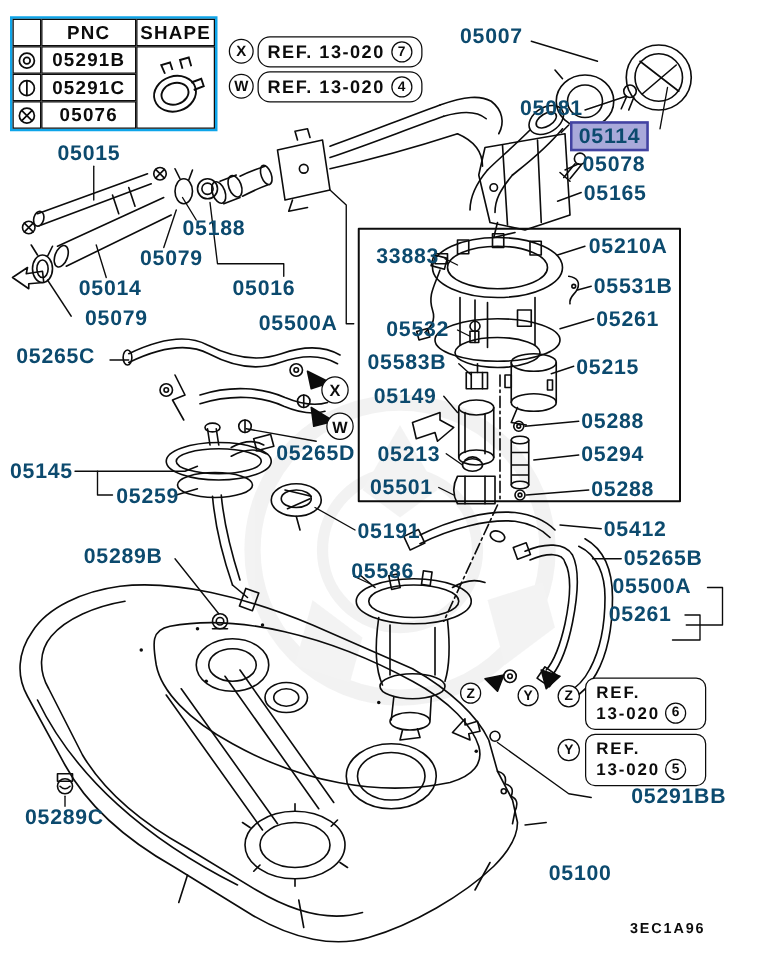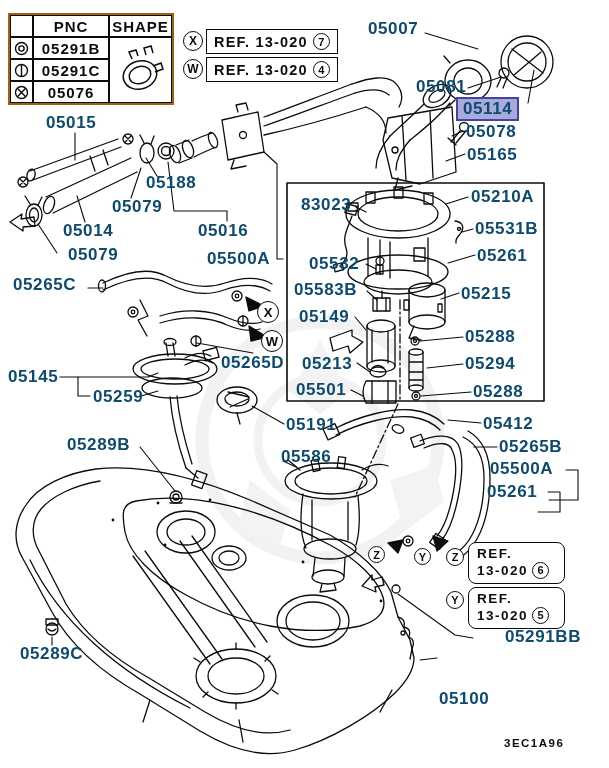--- a/index.html
+++ b/index.html
@@ -6,32 +6,32 @@
   .stage{position:relative;width:609px;height:768px;background:#fff;overflow:hidden;
          font-family:"Liberation Sans",sans-serif;color:#0c0c0c;}
   .art{position:absolute;left:0;top:0;}
   
   .pl{position:absolute;font-weight:700;font-size:17px;line-height:1;letter-spacing:.6px;
       white-space:nowrap;color:#0c4a6e;}
   .pl.hl{background:#a9a9da;border:2px solid #4343a2;padding:1px 5px 2px 5px;margin-left:-7px;margin-top:-4px;}
   
   .cl{position:absolute;box-sizing:border-box;border:1.8px solid #0c0c0c;border-radius:50%;
       display:flex;align-items:center;justify-content:center;font-weight:700;background:#fff;}
-  .refbox{position:absolute;box-sizing:border-box;border:1.8px solid #0c0c0c;border-radius:0;
+  .refbox{position:absolute;box-sizing:border-box;border:1.8px solid #0c0c0c;border-radius:10px;
       background:#fff;display:flex;align-items:center;gap:5px;padding:2px 7px;
       font-weight:700;font-size:14.5px;letter-spacing:1.2px;white-space:nowrap;}
   .refbox.two{display:block;padding:2px 8px;font-size:13.5px;letter-spacing:1.5px;line-height:17px;border-radius:8px;}
   .refnum{box-sizing:border-box;display:inline-flex;width:17px;height:17px;border:1.6px solid #0c0c0c;
       border-radius:50%;align-items:center;justify-content:center;font-size:11px;font-weight:700;
       letter-spacing:0;vertical-align:-3px;}
   .refline{display:flex;align-items:center;gap:4px;}
   
   .ltable{position:absolute;left:8px;top:13px;display:grid;
       grid-template-columns:23px 76px 63px;grid-auto-rows:22px;
-      border:2px solid #a16207;background:#fff;text-align:right;}
+      border:2px solid #0ea5e9;background:#fff;text-align:right;}
   .ltable>div{box-sizing:border-box;border:1px solid #0c0c0c;display:flex;
       align-items:center;justify-content:center;font-weight:700;font-size:15px;letter-spacing:1px;}
   .ltable .shapecell{grid-column:3;grid-row:2/5;}
   .code{position:absolute;font-weight:700;font-size:11.5px;letter-spacing:1.5px;}
 </style>
 </head>
 <body>
 
 <div class="stage">
 
@@ -417,24 +417,24 @@
   <div class="pl" style="left:368px;top:20px;">05007</div>
   <div class="pl" style="left:416px;top:78px;">05081</div>
   <div class="pl hl" style="left:463px;top:101px;">05114</div>
   <div class="pl" style="left:466px;top:123px;">05078</div>
   <div class="pl" style="left:467px;top:146px;">05165</div>
   <div class="pl" style="left:46px;top:114px;">05015</div>
   <div class="pl" style="left:146px;top:174px;">05188</div>
   <div class="pl" style="left:112px;top:198px;">05079</div>
   <div class="pl" style="left:63px;top:222px;">05014</div>
   <div class="pl" style="left:68px;top:246px;">05079</div>
-  <div class="pl" style="left:198px;top:222px;">05016</div>
+  <div class="pl" style="left:186px;top:222px;">05016</div>
   <div class="pl" style="left:207px;top:250px;">05500A</div>
   <div class="pl" style="left:13px;top:276px;">05265C</div>
-  <div class="pl" style="left:301px;top:196px;">83023</div>
+  <div class="pl" style="left:301px;top:196px;">33883</div>
   <div class="pl" style="left:471px;top:188px;">05210A</div>
   <div class="pl" style="left:475px;top:220px;text-align:right;">05531B</div>
   <div class="pl" style="left:477px;top:247px;">05261</div>
   <div class="pl" style="left:309px;top:255px;">05532</div>
   <div class="pl" style="left:294px;top:281px;">05583B</div>
   <div class="pl" style="left:461px;top:285px;">05215</div>
   <div class="pl" style="left:299px;top:308px;">05149</div>
   <div class="pl" style="left:465px;top:328px;">05288</div>
   <div class="pl" style="left:302px;top:355px;">05213</div>
   <div class="pl" style="left:465px;top:355px;">05294</div>

